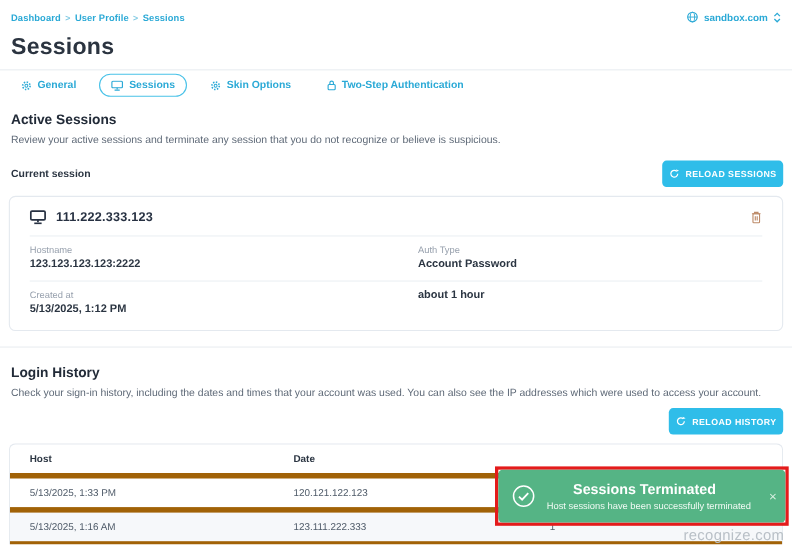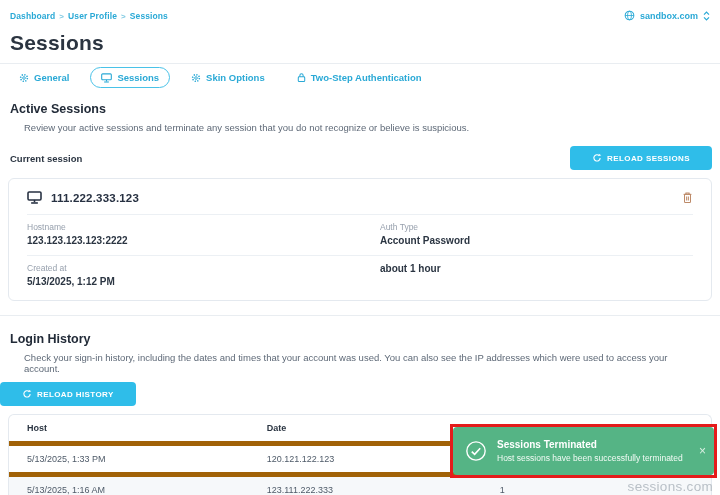--- a/index.html
+++ b/index.html
@@ -18,51 +18,51 @@
 
   .hdivider { height:1px; background:#e9edf1; margin-top:8px; }
 
   
   .tabs { display:flex; align-items:flex-start; gap:10px; padding:3px 8px 8px; }
   .tab { display:inline-flex; align-items:center; gap:5px; color:#2aa9d6; font-size:9.5px; font-weight:700; padding:4px 10px; border:1.5px solid transparent; border-radius:14px; cursor:pointer; white-space:nowrap; }
   .tab.active { border-color:#49c2e8; }
   .tab svg { flex:0 0 auto; }
 
   .section-heading { font-size:12.5px; font-weight:700; color:#222b38; padding:6px 10px 0; }
-  .section-desc { font-size:9.5px; color:#5e6977; padding:6px 24px 0; }
+  .section-desc { font-size:9.5px; color:#5e6977; padding:6px 10px 0; }
 
   .session-toolbar { display:flex; justify-content:space-between; align-items:center; margin-top:13px; padding:0 8px 0 10px;gap:28px; }
   .mini-heading { font-size:9.5px; font-weight:700; color:#2b3542; }
-  .btn { display:inline-flex; align-items:center; gap:5px; background:#2fbde9; color:#fff; font-size:8px; font-weight:700; letter-spacing:.4px; padding:7px 22px; border:none; border-radius:4px; cursor:pointer; font-family:"Liberation Sans",sans-serif; }
+  .btn { display:inline-flex; align-items:center; gap:5px; background:#2fbde9; color:#fff; font-size:8px; font-weight:700; letter-spacing:.4px; padding:7px 6px; border:none; border-radius:4px; cursor:pointer; font-family:"Liberation Sans",sans-serif; }
 
   .card { margin:8px 8px 0; border:1px solid #e4e9ef; border-radius:6px; background:#fff; }
   .session-top { display:flex; align-items:center; gap:9px; padding:12px 18px 10px; }
   .ip-value { font-size:11.5px; font-weight:700; color:#273142; letter-spacing:.2px; }
   .trash-btn { margin-left:auto; cursor:pointer; display:flex; }
   .details { margin:0 18px; padding-bottom:4px; }
   .detail-row { border-top:1px solid #ecf0f4; display:grid; grid-template-columns:53% 47%; padding:7px 0 9px; }
   .flabel { font-size:8.5px; color:#97a0ad; margin-bottom:3px; }
   .fvalue { font-size:10px; font-weight:700; color:#2b3542; }
 
   .section-divider { height:1px; background:#e9edf1; margin:14px 0 10px; }
 
-  .history-toolbar { display:flex; margin-top:8px; padding-right:8px; }
+  .history-toolbar { display:flex; justify-content:flex-end; margin-top:8px; padding-right:8px; }
 
   .table-card { margin:8px 8px 0; border:1px solid #e4e9ef; border-top-left-radius:6px; border-top-right-radius:6px; border-bottom:none; overflow:hidden; }
   .tr { display:grid; grid-template-columns:36% 35% 29%; padding:0 18px; }
   .tr + .tr { border-top:5px solid #a16207; }
   .tr.alt { background:#f6f8fa; }
   .th { font-size:9px; font-weight:700; color:#2b3542; padding:8px 0; }
   .td { font-size:9px; color:#4e5a68; padding:8px 0; }
 
   
   .toast-frame { position:absolute; left:450px; top:424px; width:267px; height:54px; border:3px solid #e41b1b; background:transparent; }
   .toast { position:relative; width:100%; height:100%; background:#55b485; border-radius:4px; display:flex; align-items:center; gap:10px; padding:0 26px 0 12px; }
   .toast-text { line-height:1.5; }
-  .toast-title { font-size:10px; font-weight:700; color:#fff; }
+  .toast-title { font-size:13px; font-weight:700; color:#fff;margin-left:24px; }
   .toast-msg { font-size:8.5px; color:#f2fbf5; }
   .toast-close { position:absolute; right:8px; top:50%; transform:translateY(-50%); color:#d9f0e2; font-size:12px; cursor:pointer; line-height:1; }
 
   .watermark { position:absolute; right:7px; bottom:1px; font-size:13.5px; color:#b9c0c7; letter-spacing:.3px; }
 </style>
 </head>
 <body>
 
 <div class="page">
 
@@ -242,15 +242,15 @@
           </svg>
       </span>
       <span class="toast-text">
         <div class="toast-title">Sessions Terminated</div>
         <div class="toast-msg">Host sessions have been successfully terminated</div>
       </span>
       <span class="toast-close">×</span>
     </div>
   </div>
 
-  <div class="watermark">sessions.com</div>
+  <div class="watermark">recognize.com</div>
 
 </div>
 
 </body></html>

